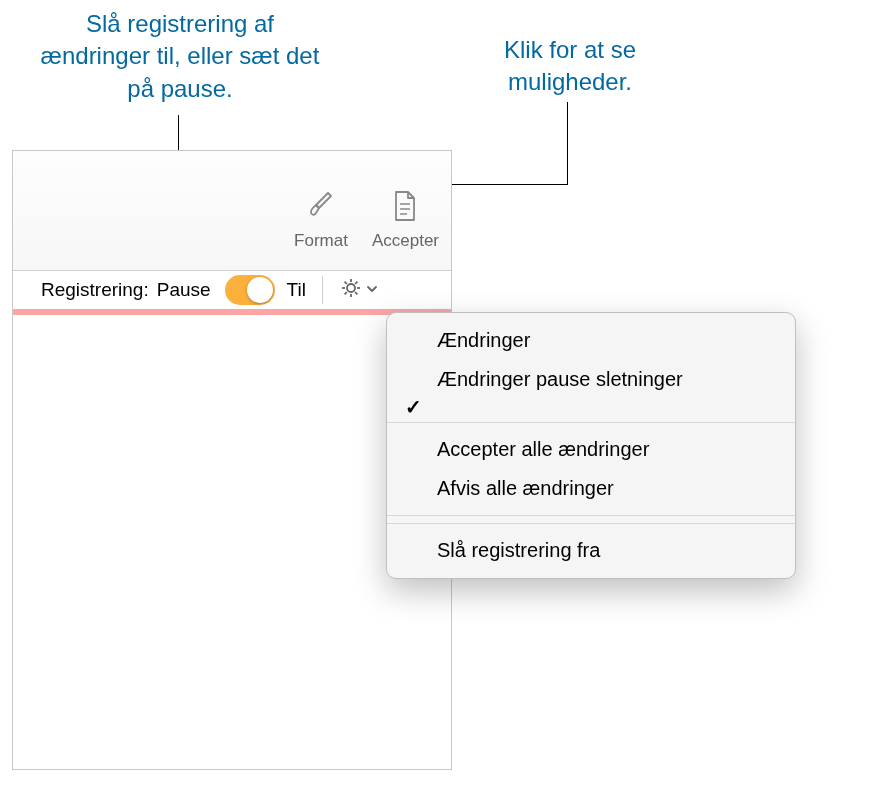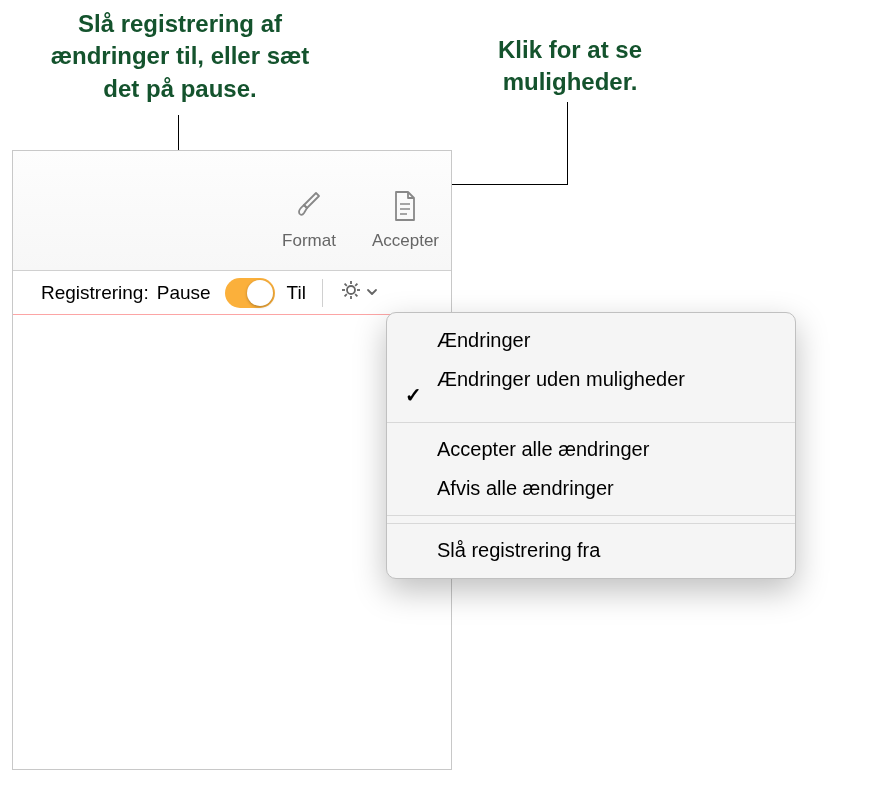--- a/index.html
+++ b/index.html
@@ -10,24 +10,23 @@
     body {
       font-family: -apple-system, BlinkMacSystemFont, "Helvetica Neue", sans-serif;
       width: 891px;
       height: 785px;
       background: #fff;
       position: relative;
     }
     .callout {
       position: absolute;
       font-size: 24px;
-      color: #14532d;
+      color: #0369a1;
       line-height: 1.35;
       text-align: center;
-      font-weight: bold;
     }
     .callout-left {
       top: 8px;
       left: 40px;
       width: 280px;
     }
     .callout-right {
       top: 34px;
       left: 470px;
       width: 200px;
@@ -70,35 +69,35 @@
       align-items: center;
       justify-content: flex-end;
       padding-right: 12px;
       background: linear-gradient(#fdfdfd, #f7f7f7);
       padding-top: 18px;
     }
     .toolbar-item {
       display: flex;
       flex-direction: column;
       align-items: center;
-      margin-left: 36px;
+      margin-left: 24px;
       color: #666;
       font-size: 17px;
     }
     .toolbar-icon {
       width: 32px;
       height: 36px;
       margin-bottom: 6px;
       display: flex;
       align-items: center;
       justify-content: center;
     }
     .tracking-row {
       height: 44px;
-      border-bottom: 1px solid #fca5a5;
+      border-bottom: 6px solid #fca5a5;
       display: flex;
       align-items: center;
       padding: 0 8px 0 28px;
       font-size: 19px;
       color: #000;
       gap: 8px;
     }
     .toggle {
       width: 50px;
       height: 30px;
@@ -139,21 +138,21 @@
       border-radius: 10px;
       box-shadow: 0 12px 32px rgba(0,0,0,0.25);
       padding: 8px 0;
     }
     .menu-item {
       padding: 8px 24px 8px 50px;
       font-size: 20px;
       color: #000;
       position: relative;
       display: flex;
-      align-items: flex-end;
+      align-items: center;
       justify-content: space-between;
     }
     .menu-separator {
       height: 1px;
       background: #d8d8d8;
       margin: 7px 0;
     }
     .checkmark {
       position: absolute;
       left: 18px;
@@ -236,21 +235,21 @@
       </span>
     </div>
   </div>
 </div>
 
 <div class="dropdown-menu">
   <div class="menu-item">
     <span>Ændringer</span>
   </div>
   <div class="menu-item">
-    <span>Ændringer uden muligheder</span>
+    <span>Ændringer pause sletninger</span>
   </div>
   <div class="menu-item">
     <span class="checkmark">✓</span>
   </div>
   <div class="menu-separator"></div>
   <div class="menu-item">
     <span>Accepter alle ændringer</span>
   </div>
   <div class="menu-item">
     <span>Afvis alle ændringer</span>

